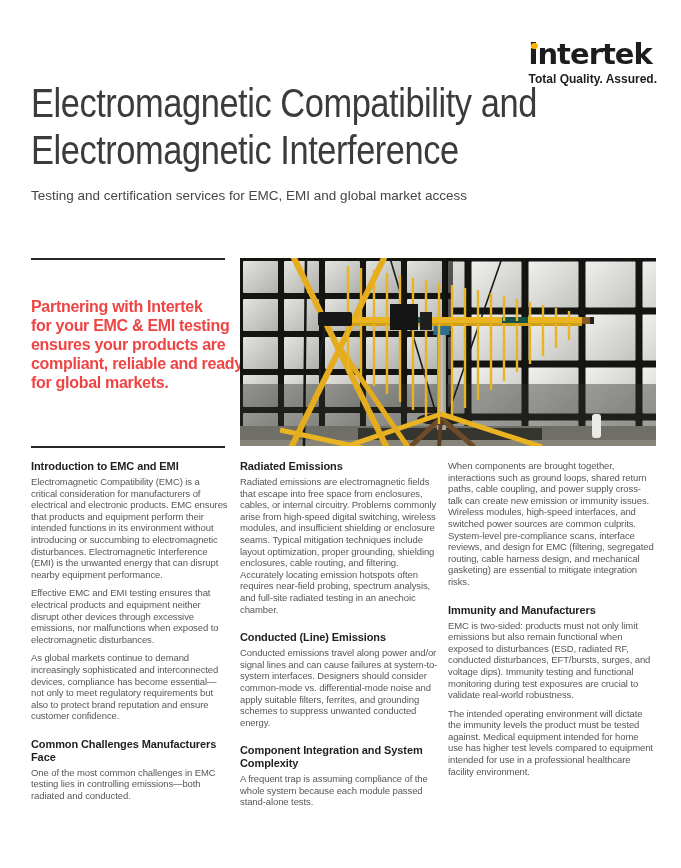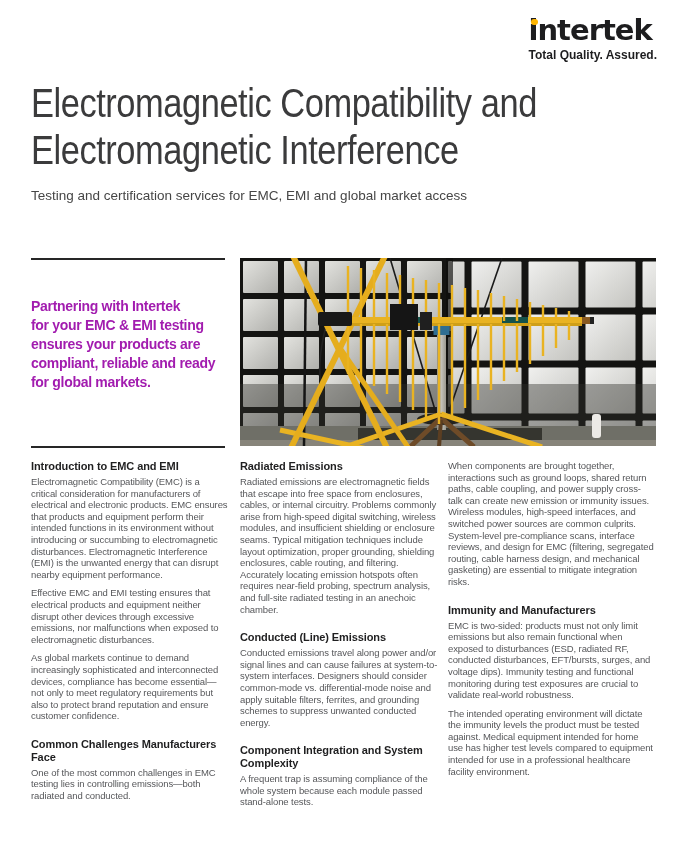--- a/index.html
+++ b/index.html
@@ -1,21 +1,21 @@
 <!DOCTYPE html>
 <html><head>
 <meta charset="utf-8">
 <style>
   html,body{margin:0;padding:0;background:#ffffff;}
   .page{
     position:relative;width:681px;height:868px;background:#fff;
     font-family:"Liberation Sans",sans-serif;overflow:hidden;
   }
   
-  .logo{position:absolute;top:16px;right:24px;text-align:left;}
+  .logo{position:absolute;top:40px;right:24px;text-align:left;}
   .logo-word{
     position:relative;display:inline-block;
     font-family:"DejaVu Sans",sans-serif;font-weight:bold;
     font-size:29px;line-height:1;letter-spacing:-1px;color:#1d1d1f;
   }
   .logo-dot{
     position:absolute;left:2.5px;top:2.5px;width:6.5px;height:6.5px;
     border-radius:50%;background:#ffb500;
   }
   .logo-tagline{
@@ -31,22 +31,22 @@
   .subtitle{
     position:absolute;left:31px;top:188px;font-size:13.5px;color:#464646;text-align:right;
   }
   
   .highlight{
     position:absolute;left:31px;top:258px;width:194px;height:190px;
     box-sizing:border-box;border-top:2px solid #262626;border-bottom:2px solid #262626;
     padding-top:37px;
   }
   .highlight .line{
-    display:block;white-space:nowrap;font-weight:bold;font-size:14px;
-    line-height:19px;color:#a21caf;letter-spacing:-0.3px;
+    display:block;white-space:nowrap;font-weight:bold;font-size:16px;
+    line-height:19px;color:#ef4444;letter-spacing:-0.3px;
   }
   
   .photo{
     position:absolute;left:240px;top:258px;width:416px;height:188px;overflow:hidden;
   }
   .photo svg{display:block;}
   
   .col{
     position:absolute;top:459px;font-size:9.5px;line-height:11.6px;
     color:#56575a;letter-spacing:-0.1px;

